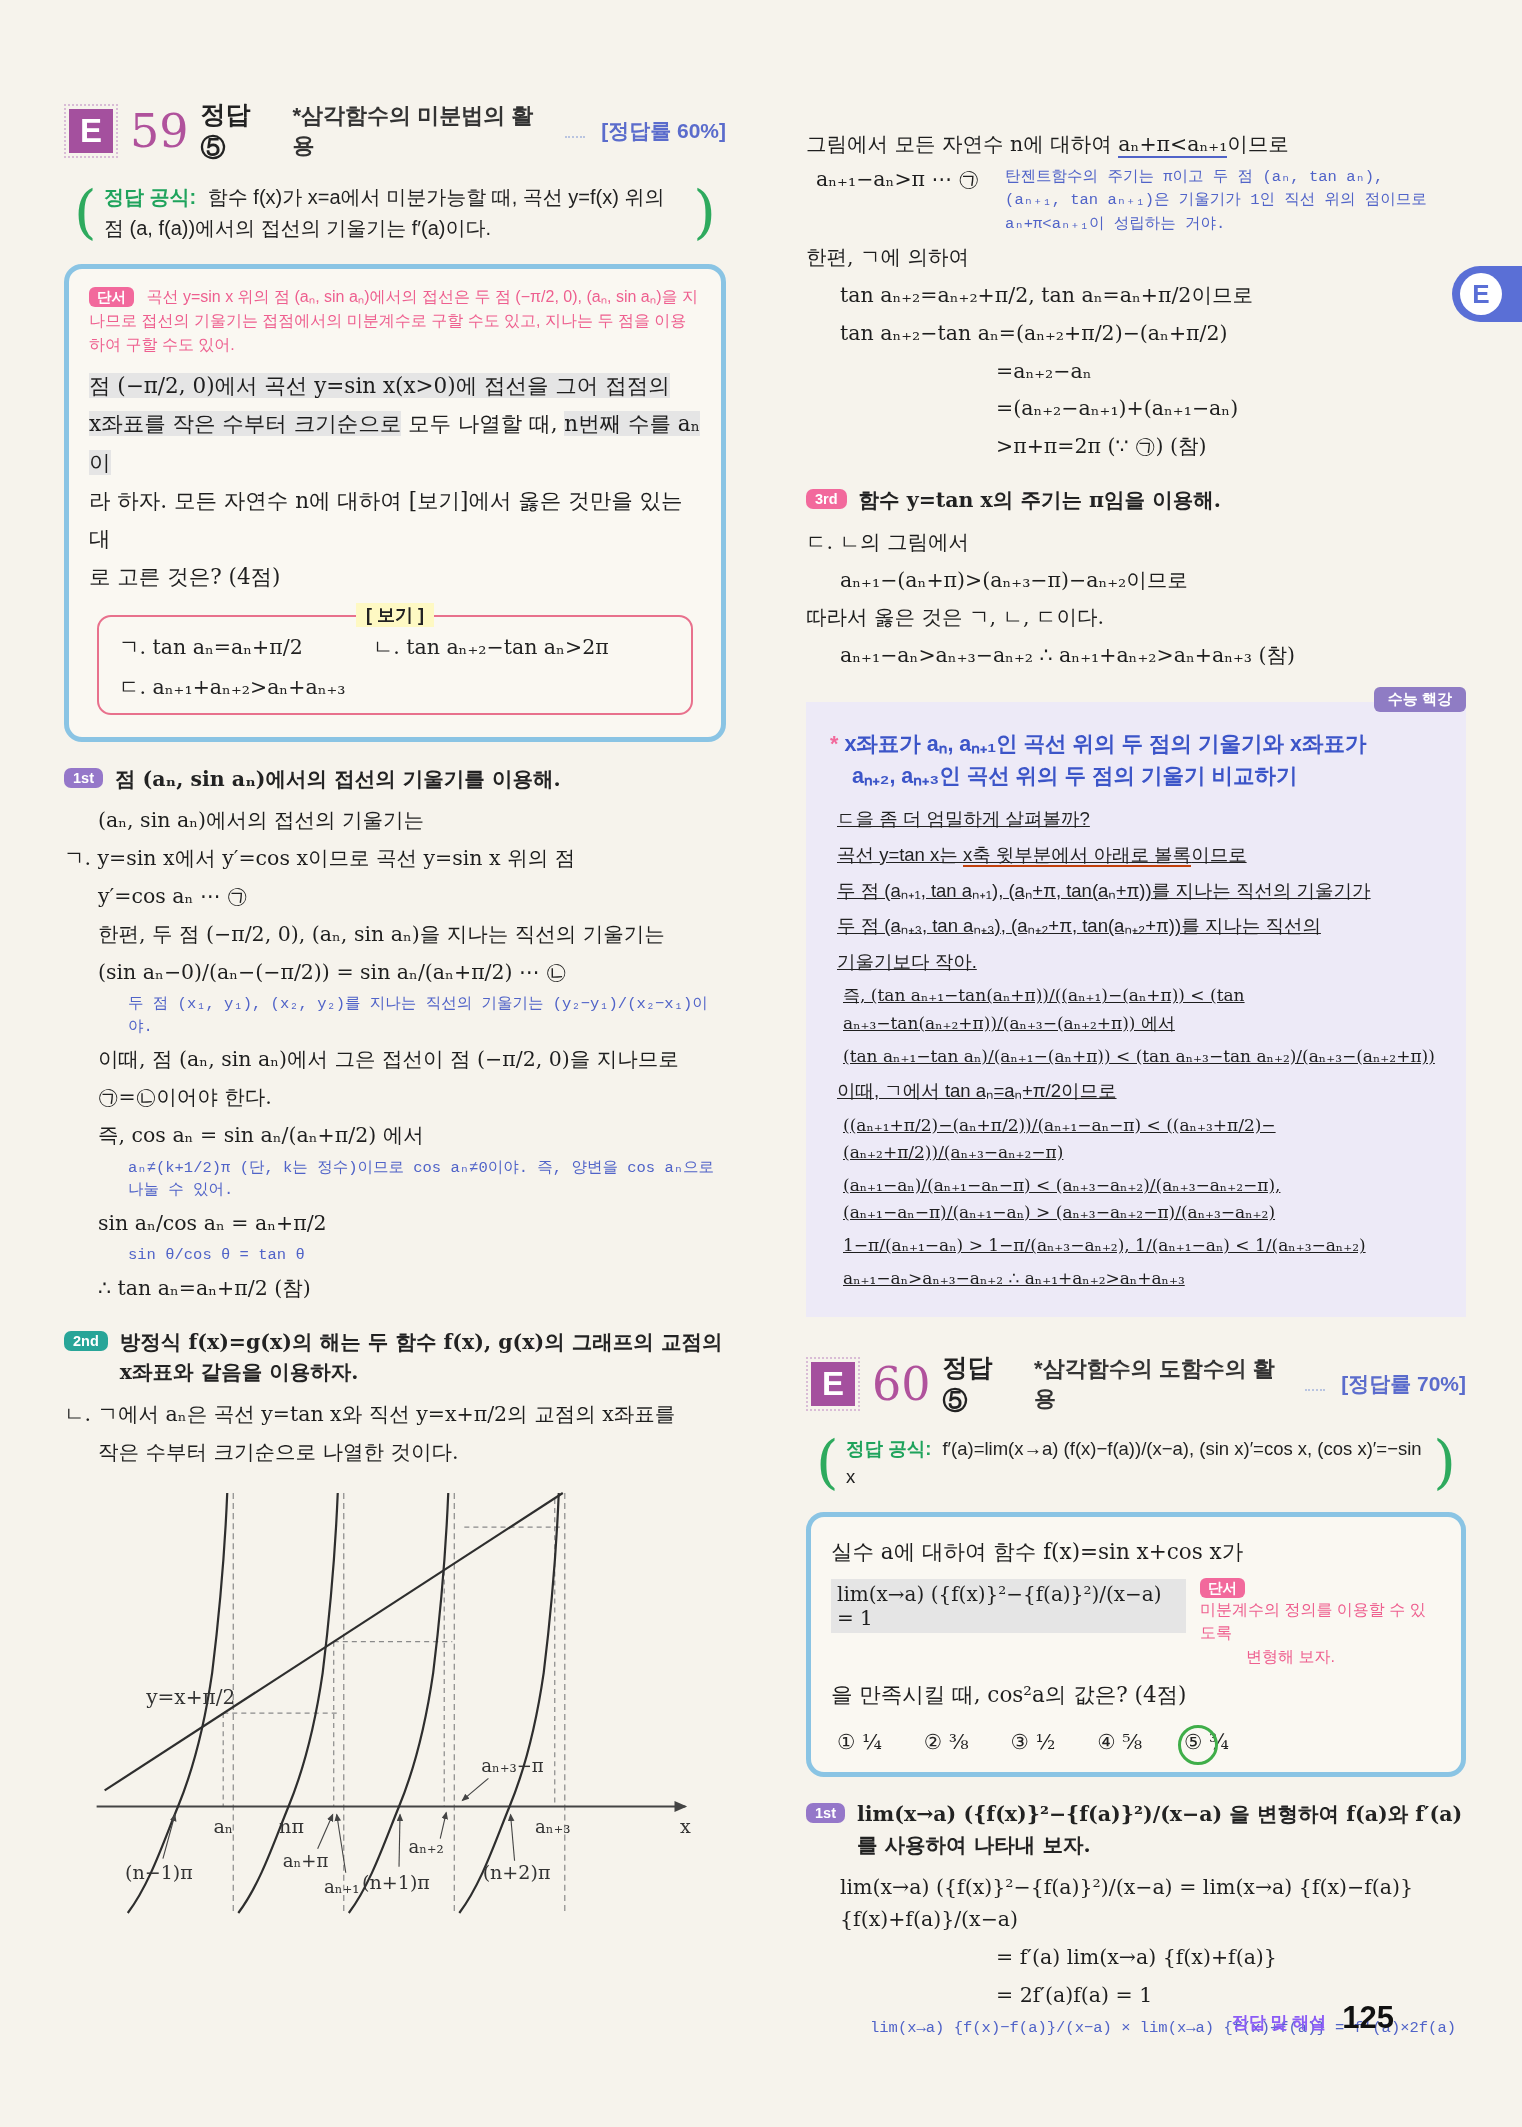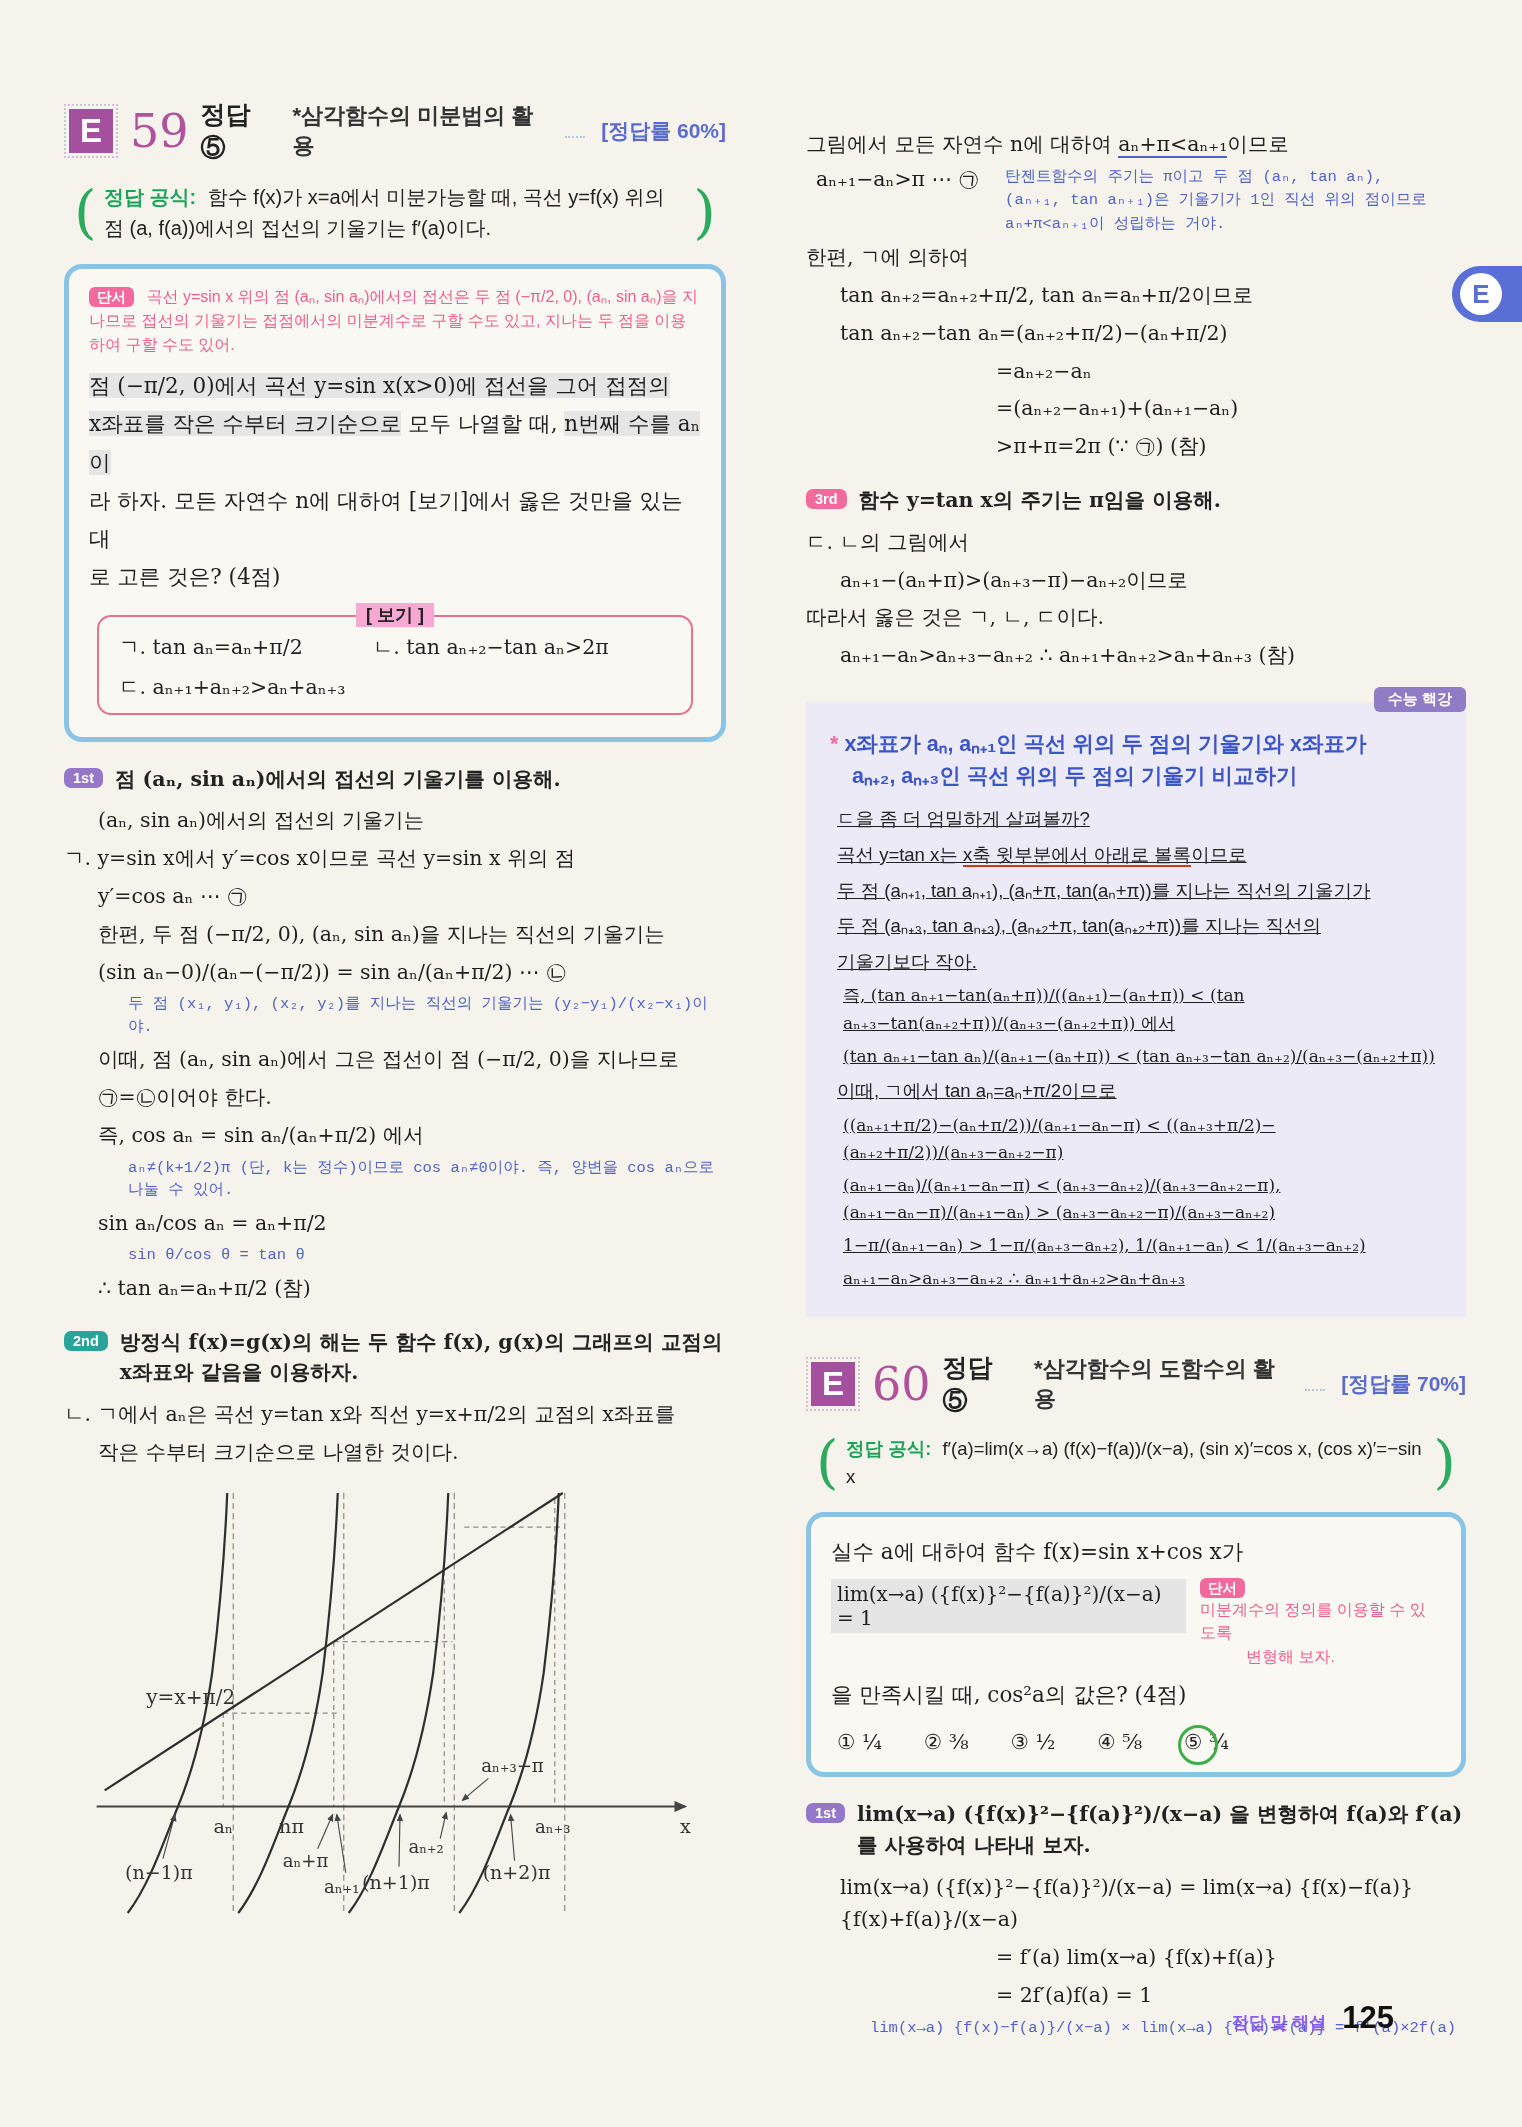--- a/index.html
+++ b/index.html
@@ -38,21 +38,21 @@
   .clue{margin-bottom:10px;line-height:1.5;}
   .clue-badge{background:#f2699c;color:#fff;font-size:14.5px;font-weight:bold;
     padding:2px 8px;border-radius:6px;margin-right:8px;white-space:nowrap;}
   .pink-text{color:#ee5f8f;font-size:16px;}
   .p-body{font-family:"DejaVu Serif","Liberation Serif",serif;font-size:21.5px;
     line-height:1.78;color:#1e1e1e;}
   .hl{background:#e5e5e5;}
   .boki{border:2px solid #e8718d;border-radius:14px;padding:16px 20px 12px;margin:18px 8px 8px;
     position:relative;font-family:"DejaVu Serif",serif;font-size:20.5px;color:#222;}
   .boki-label{position:absolute;top:-14px;left:50%;transform:translateX(-50%);
-    background:#f9a8d4;padding:0 10px;font-weight:bold;font-size:18px;color:#222;
+    background:#fef9c3;padding:0 10px;font-weight:bold;font-size:18px;color:#222;
     font-family:"Liberation Sans",sans-serif;}
   .boki-row{display:flex;gap:70px;margin-bottom:12px;}
   .choices{display:flex;gap:42px;margin:16px 6px 4px;font-family:"DejaVu Serif",serif;
     font-size:20.5px;color:#222;}
   .choice{position:relative;white-space:nowrap;}
   .choice.sel::before{content:"";position:absolute;left:-6px;top:-5px;width:34px;height:34px;
     border:3px solid #3fae49;border-radius:50%;}
 
   
   .step-row{display:flex;gap:12px;align-items:flex-start;margin:22px 0 10px;}

